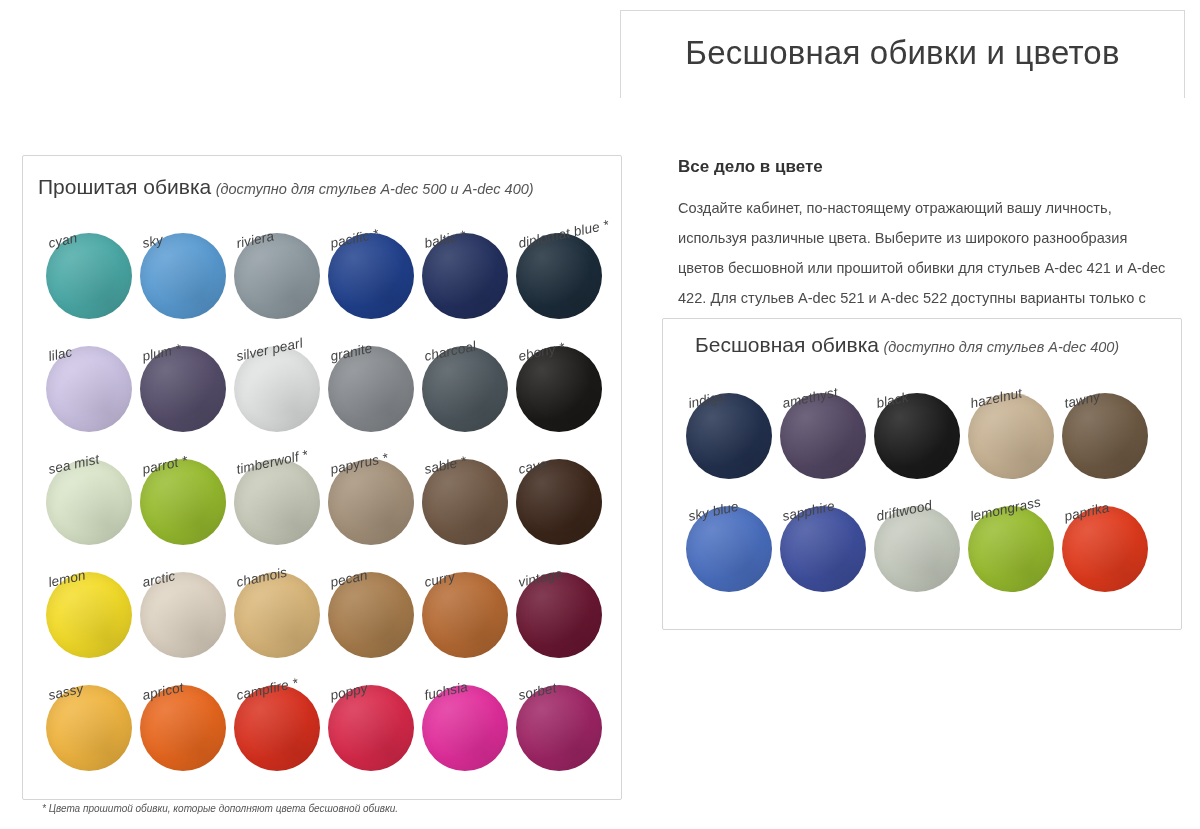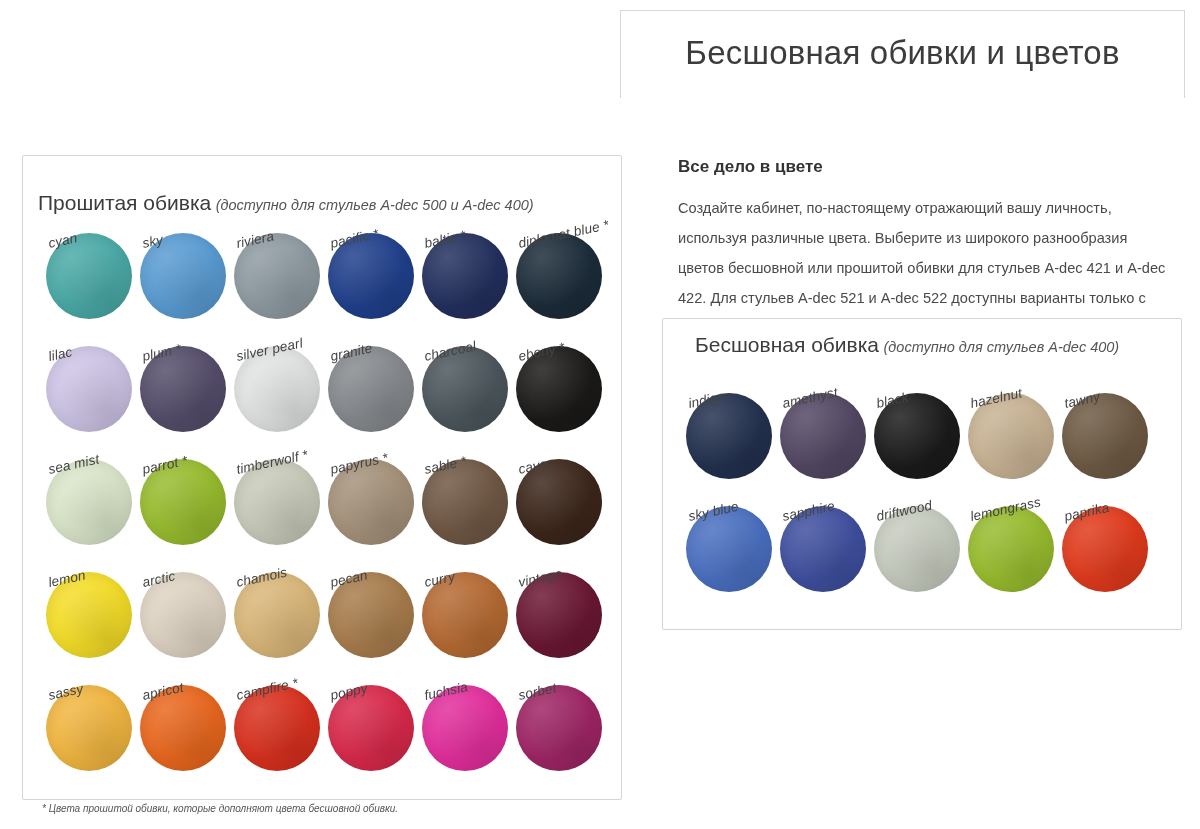--- a/index.html
+++ b/index.html
@@ -79,21 +79,21 @@
     left: 662px;
     top: 318px;
     width: 520px;
     height: 312px;
   }
 
   .panel-heading {
     position: absolute;
     white-space: nowrap;
   }
-  #stitched-heading { left: 38px; top: 175px; margin-top: 16px; }
+  #stitched-heading { left: 38px; top: 175px; }
   #seamless-heading { left: 695px; top: 333px; }
 
   .panel-heading .h-main {
     font-size: 21px;
     color: #3c3c3c;
     font-weight: 400;
   }
   .panel-heading .h-sub {
     font-size: 14.5px;
     color: #555;

